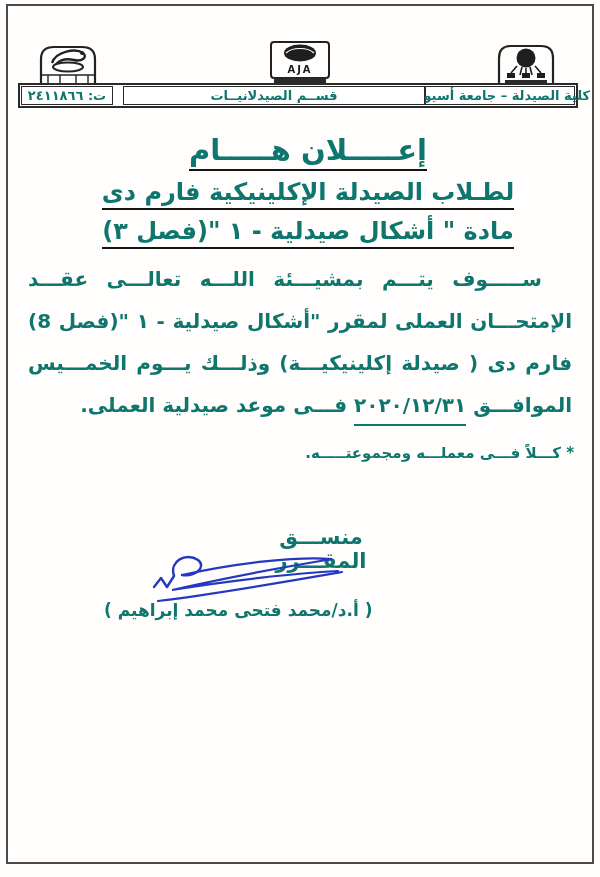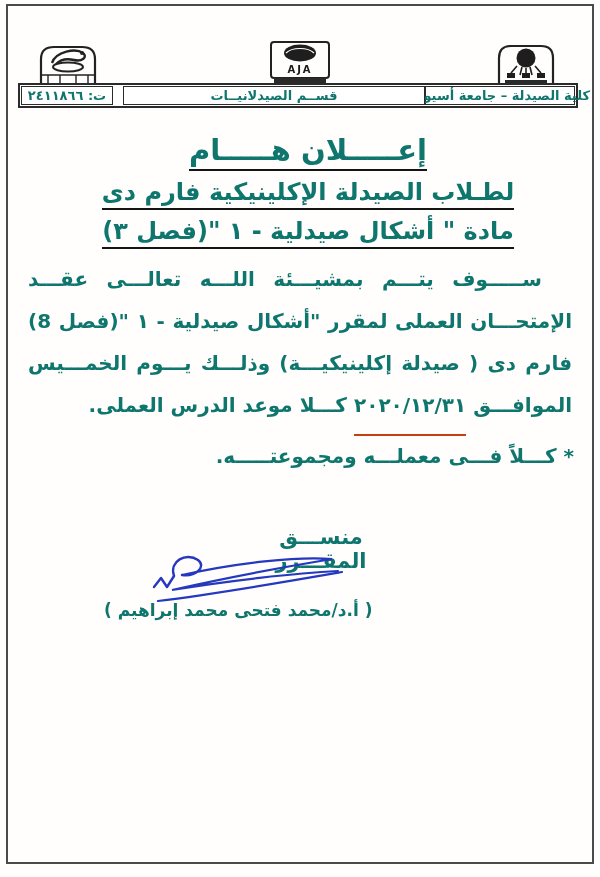--- a/index.html
+++ b/index.html
@@ -33,24 +33,24 @@
   .title-line .u{display:inline-block;border-bottom:2.5px solid #141414;padding-bottom:2px;}
   .t1{font-size:29px;}
   .t2{font-size:24px;}
   .t3{font-size:24px;}
   
   .body-text{
     position:absolute;left:28px;top:258px;width:544px;
     direction:rtl;text-align:justify;font-weight:bold;font-size:20px;
     line-height:42px;margin:0;text-indent:30px;
   }
-  .date-u{white-space:nowrap;border-bottom:2px solid #c2410c;padding-bottom:17px;}
+  .date-u{white-space:nowrap;border-bottom:2px solid #0f766e;padding-bottom:7px;}
   .note-line{
     position:absolute;left:28px;top:444px;width:546px;
-    direction:rtl;text-align:right;font-weight:bold;font-size:20px;margin:0;
+    direction:rtl;text-align:right;font-weight:bold;font-size:15px;margin:0;
   }
   
   .coord-title{
     position:absolute;left:248px;top:525px;width:146px;text-align:center;
     direction:rtl;font-weight:bold;font-size:21px;
   }
   .sig-svg{position:absolute;left:146px;top:549px;}
   .coord-name{
     position:absolute;left:104px;top:600px;width:292px;text-align:left;
     direction:rtl;font-weight:bold;font-size:17px;white-space:nowrap;
@@ -98,21 +98,21 @@
     <div class="bar-cell cell-dept">قســم الصيدلانيــات</div>
     <div class="bar-cell cell-phone">ت: ٢٤١١٨٦٦</div>
   </div>
 
   <div class="title-block">
     <div class="title-line t1"><span class="u">إعـــــلان هـــــام</span></div>
     <div class="title-line t2"><span class="u">لطـلاب الصيدلة الإكلينيكية فارم دى</span></div>
     <div class="title-line t3"><span class="u">مادة " أشكال صيدلية - ١  "(فصل ٣)</span></div>
   </div>
 
-  <p class="body-text"><span>ســـــوف يتـــم بمشيـــئة اللـــه تعالـــى عقـــد الإمتحـــان العملى لمقرر "أشكال صيدلية - ١  "(فصل 8) فارم دى ( صيدلة إكلينيكيـــة) وذلـــك  يـــوم الخمـــيس الموافـــق </span><span class="date-u">٢٠٢٠/١٢/٣١</span><span> كـــلا موعد الدرس العملى.</span></p>
+  <p class="body-text"><span>ســـــوف يتـــم بمشيـــئة اللـــه تعالـــى عقـــد الإمتحـــان العملى لمقرر "أشكال صيدلية - ١  "(فصل 8) فارم دى ( صيدلة إكلينيكيـــة) وذلـــك  يـــوم الخمـــيس الموافـــق </span><span class="date-u">٢٠٢٠/١٢/٣١</span><span> فـــى موعد صيدلية العملى.</span></p>
 
   <p class="note-line">* كـــلاً فـــى معملـــه ومجموعتـــــه.</p>
 
   <div class="coord-title">منســـق المقـــرر</div>
 
   <span class="sig-svg">
     <svg width="204" height="66" viewBox="0 0 204 66">
       <path d="M8,38 L15,29 L21,38 L28,27" fill="none" stroke="#2438c0" stroke-width="2.4" stroke-linecap="round" stroke-linejoin="round"></path>
       <path d="M28,27 C23,12 40,3 52,11 C61,18 49,28 36,26" fill="none" stroke="#2438c0" stroke-width="2.4" stroke-linecap="round"></path>
       <path d="M36,26 C90,14 152,7 186,10 C150,16 88,27 26,41 C80,32 150,24 192,22" fill="none" stroke="#2438c0" stroke-width="2.2" stroke-linecap="round"></path>

